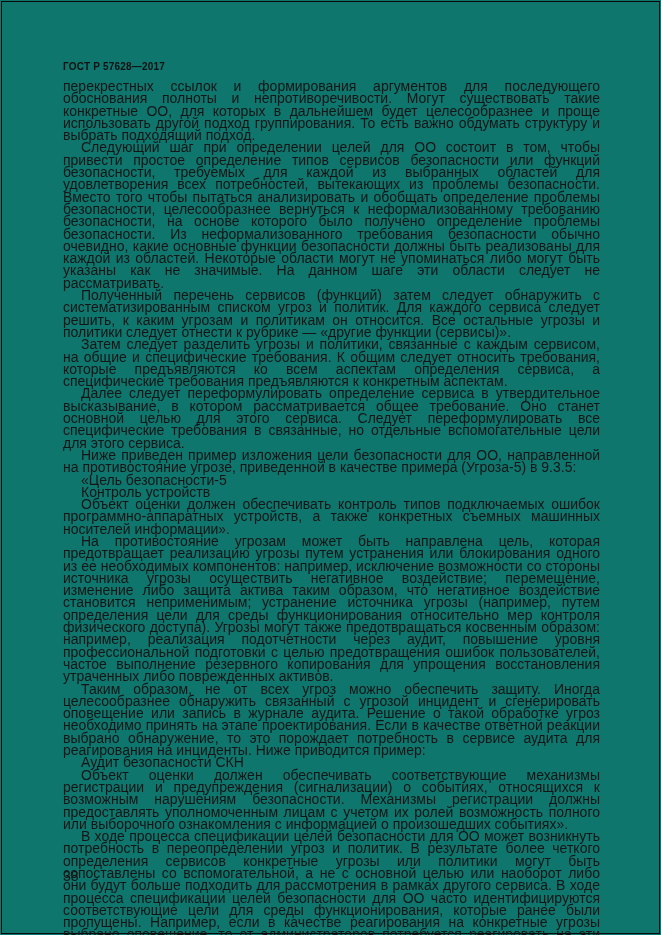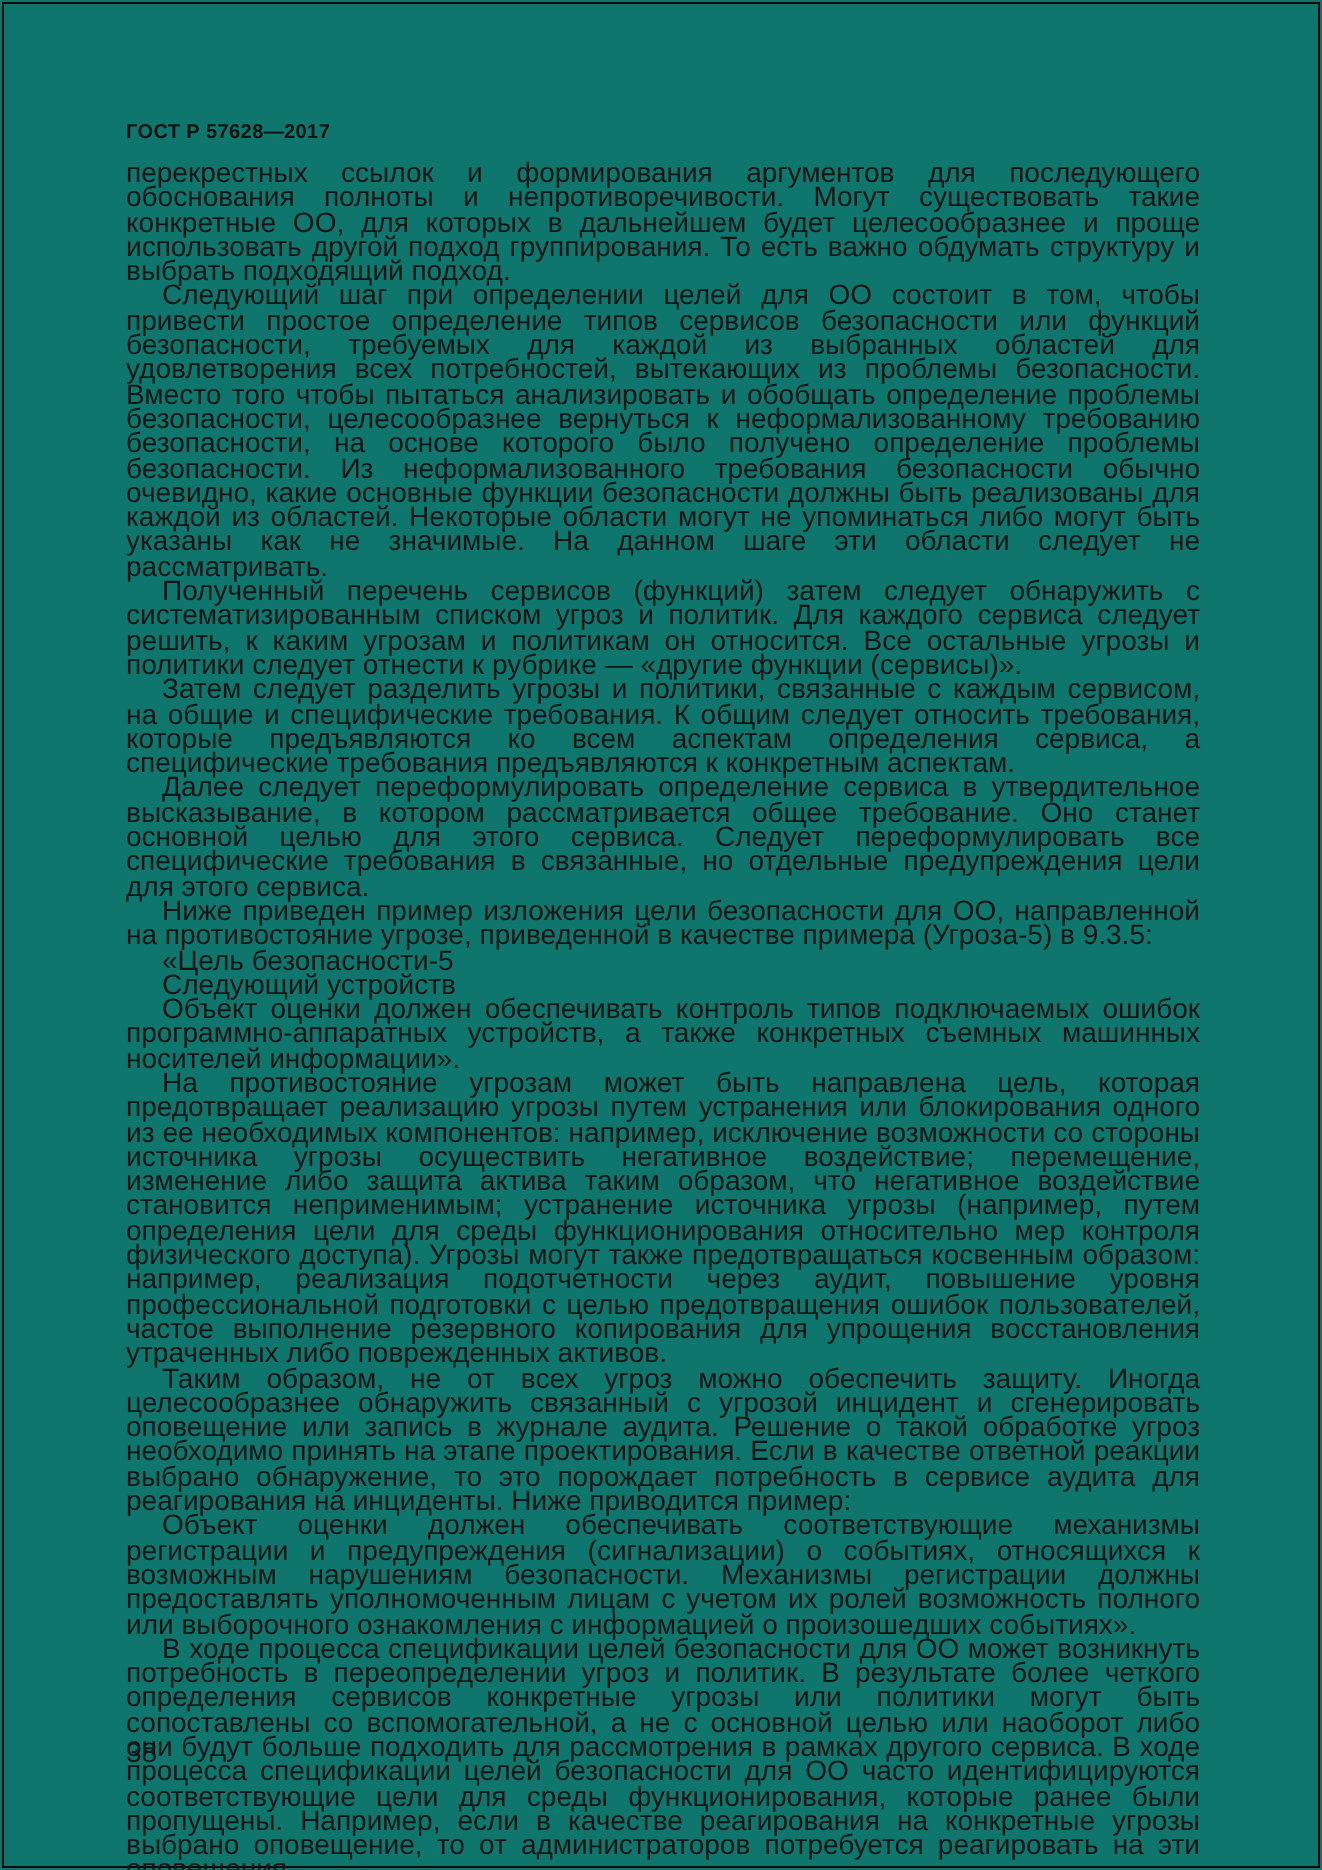--- a/index.html
+++ b/index.html
@@ -64,25 +64,26 @@
 <div class="page">
   <div class="page-frame"></div>
 
   <div class="doc-header">ГОСТ Р 57628—2017</div>
 
   <div class="doc-content">
     <p class="no-indent">перекрестных ссылок и формирования аргументов для последующего обоснования полноты и непротиворечивости. Могут существовать такие конкретные ОО, для которых в дальнейшем будет целесообразнее и проще использовать другой подход группирования. То есть важно обдумать структуру и выбрать подходящий подход.</p>
     <p>Следующий шаг при определении целей для ОО состоит в том, чтобы привести простое определение типов сервисов безопасности или функций безопасности, требуемых для каждой из выбранных областей для удовлетворения всех потребностей, вытекающих из проблемы безопасности. Вместо того чтобы пытаться анализировать и обобщать определение проблемы безопасности, целесообразнее вернуться к неформализованному требованию безопасности, на основе которого было получено определение проблемы безопасности. Из неформализованного требования безопасности обычно очевидно, какие основные функции безопасности должны быть реализованы для каждой из областей. Некоторые области могут не упоминаться либо могут быть указаны как не значимые. На данном шаге эти области следует не рассматривать.</p>
     <p>Полученный перечень сервисов (функций) затем следует обнаружить с систематизированным списком угроз и политик. Для каждого сервиса следует решить, к каким угрозам и политикам он относится. Все остальные угрозы и политики следует отнести к рубрике — «другие функции (сервисы)».</p>
     <p>Затем следует разделить угрозы и политики, связанные с каждым сервисом, на общие и специфические требования. К общим следует относить требования, которые предъявляются ко всем аспектам определения сервиса, а специфические требования предъявляются к конкретным аспектам.</p>
-    <p>Далее следует переформулировать определение сервиса в утвердительное высказывание, в котором рассматривается общее требование. Оно станет основной целью для этого сервиса. Следует переформулировать все специфические требования в связанные, но отдельные предупреждения цели для этого сервиса.</p>
+    <p>Далее следует переформулировать определение сервиса в утвердительное высказывание, в котором рассматривается общее требование. Оно станет основной целью для этого сервиса. Следует переформулировать все специфические требования в связанные, но отдельные вспомогательные цели для этого сервиса.</p>
     <p>Ниже приведен пример изложения цели безопасности для ОО, направленной на противостояние угрозе, приведенной в качестве примера (Угроза-5) в 9.3.5:</p>
     <p>«Цель безопасности-5</p>
-    <p>Следующий устройств</p>
+    <p>Контроль устройств</p>
     <p>Объект оценки должен обеспечивать контроль типов подключаемых ошибок программно-аппаратных устройств, а также конкретных съемных машинных носителей информации».</p>
     <p>На противостояние угрозам может быть направлена цель, которая предотвращает реализацию угрозы путем устранения или блокирования одного из ее необходимых компонентов: например, исключение возможности со стороны источника угрозы осуществить негативное воздействие; перемещение, изменение либо защита актива таким образом, что негативное воздействие становится неприменимым; устранение источника угрозы (например, путем определения цели для среды функционирования относительно мер контроля физического доступа). Угрозы могут также предотвращаться косвенным образом: например, реализация подотчетности через аудит, повышение уровня профессиональной подготовки с целью предотвращения ошибок пользователей, частое выполнение резервного копирования для упрощения восстановления утраченных либо поврежденных активов.</p>
     <p>Таким образом, не от всех угроз можно обеспечить защиту. Иногда целесообразнее обнаружить связанный с угрозой инцидент и сгенерировать оповещение или запись в журнале аудита. Решение о такой обработке угроз необходимо принять на этапе проектирования. Если в качестве ответной реакции выбрано обнаружение, то это порождает потребность в сервисе аудита для реагирования на инциденты. Ниже приводится пример:</p>
+    <p>Аудит безопасности СКН</p>
     <p>Объект оценки должен обеспечивать соответствующие механизмы регистрации и предупреждения (сигнализации) о событиях, относящихся к возможным нарушениям безопасности. Механизмы регистрации должны предоставлять уполномоченным лицам с учетом их ролей возможность полного или выборочного ознакомления с информацией о произошедших событиях».</p>
     <p>В ходе процесса спецификации целей безопасности для ОО может возникнуть потребность в переопределении угроз и политик. В результате более четкого определения сервисов конкретные угрозы или политики могут быть сопоставлены со вспомогательной, а не с основной целью или наоборот либо они будут больше подходить для рассмотрения в рамках другого сервиса. В ходе процесса спецификации целей безопасности для ОО часто идентифицируются соответствующие цели для среды функционирования, которые ранее были пропущены. Например, если в качестве реагирования на конкретные угрозы выбрано оповещение, то от администраторов потребуется реагировать на эти оповещения.</p>
   </div>
 
   <div class="page-number">38</div>
 </div>
 
 </body></html>

